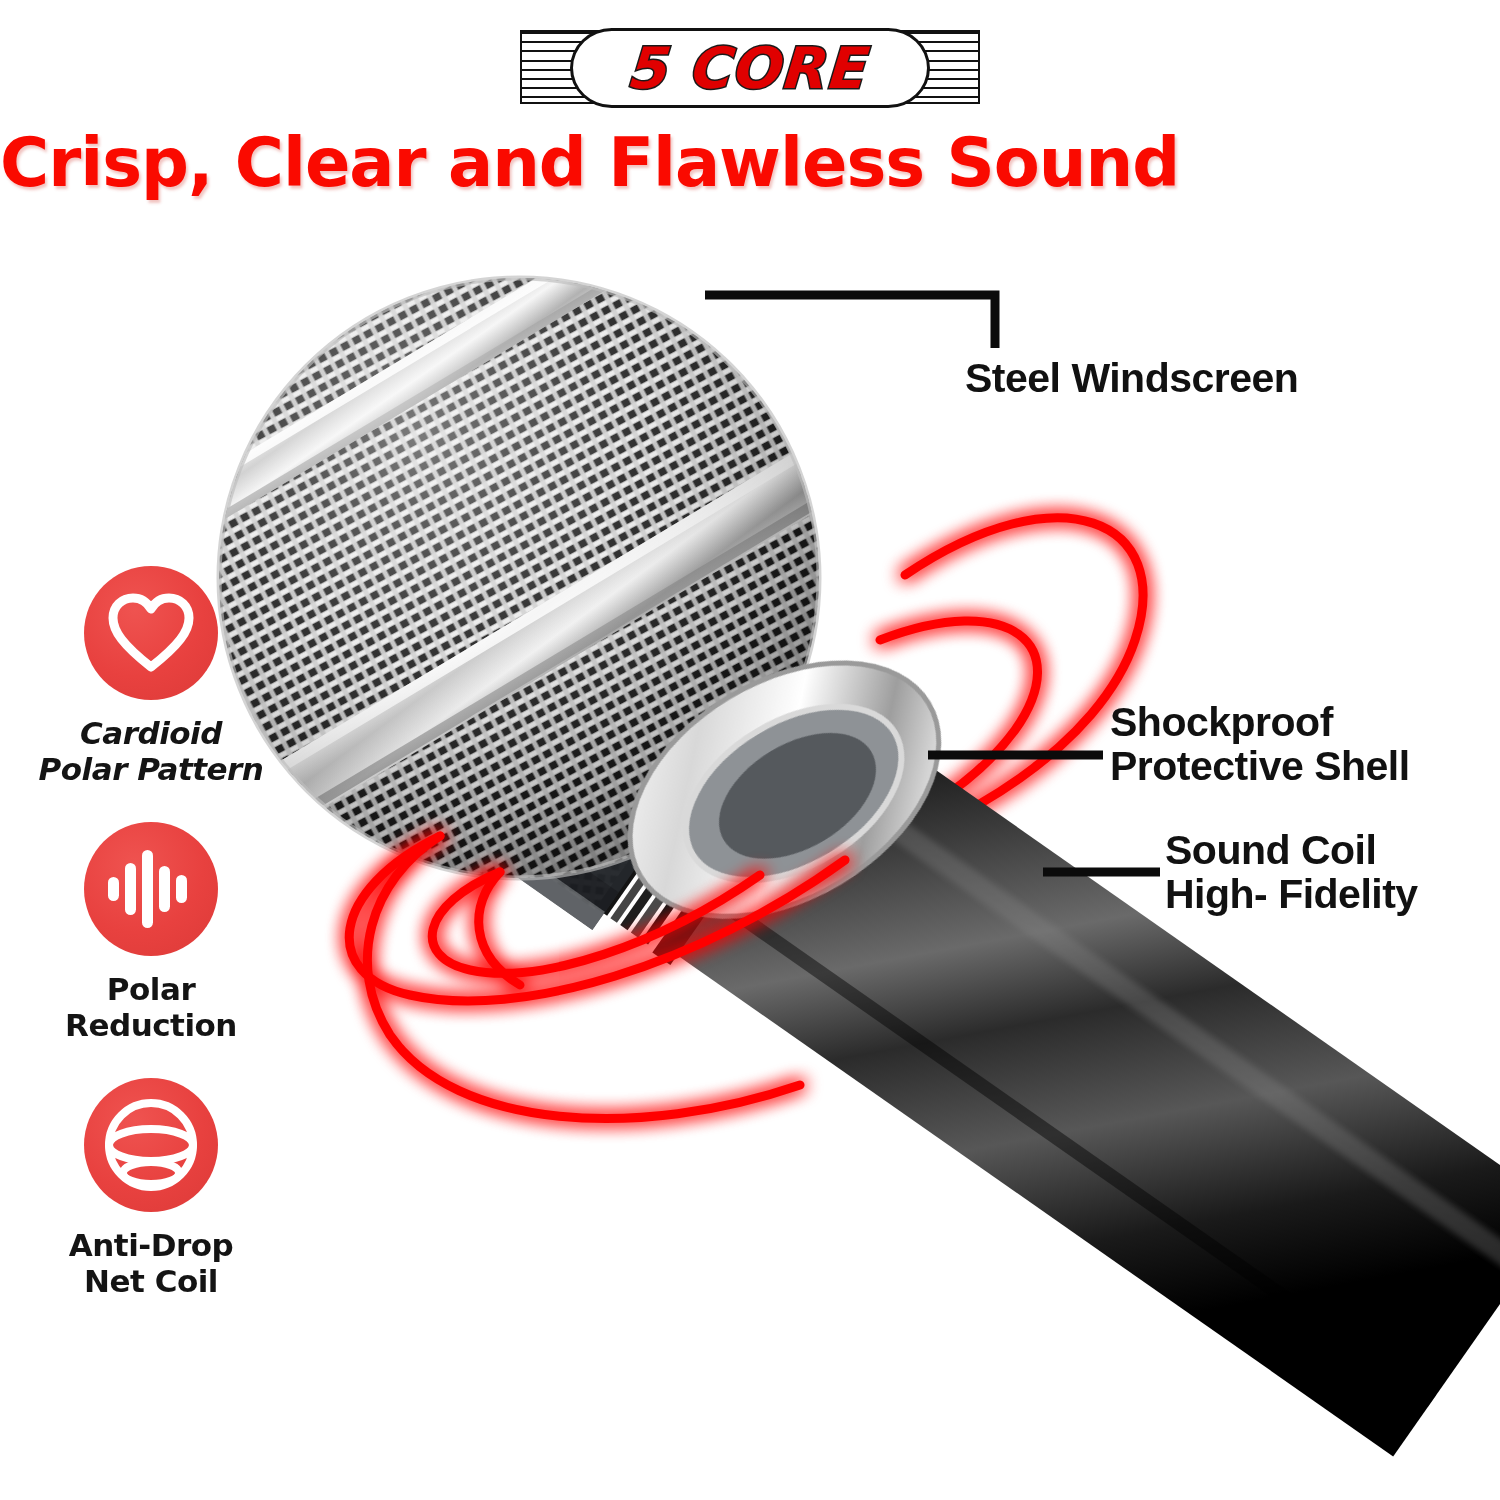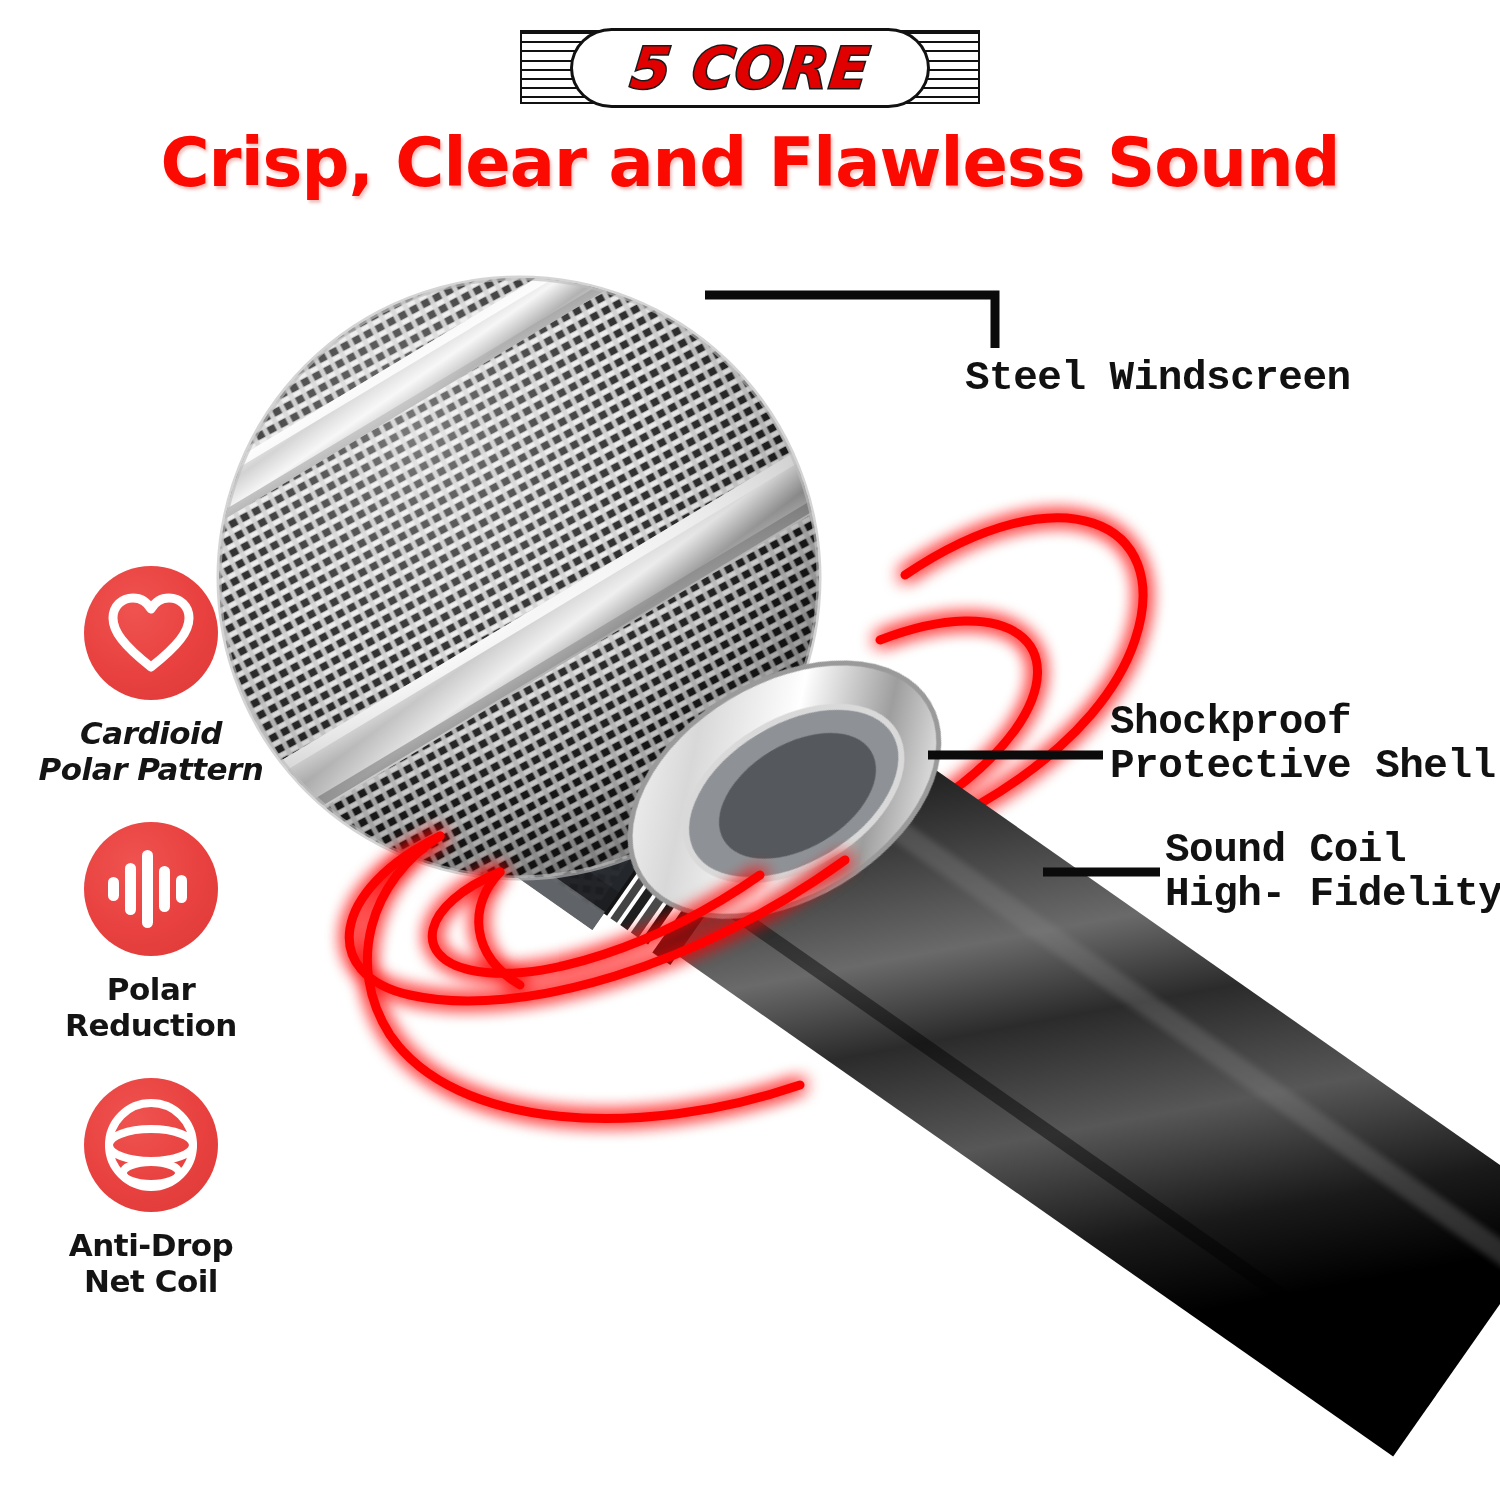--- a/index.html
+++ b/index.html
@@ -45,38 +45,38 @@
     -webkit-text-stroke:3px #1a1a1a;
     paint-order:stroke fill;
     white-space:nowrap;
     line-height:1;
     transform:skewX(-6deg);
   }
 
   
   .headline{
     position:absolute;left:0;right:0;top:128px;
-    text-align:center;
+    text-align:left;
     font-family:"DejaVu Sans", sans-serif;
     font-weight:bold;
     font-size:67px;
     line-height:1.05;
     color:#FA0A00;
     letter-spacing:-1px;
     white-space:nowrap;
     text-shadow:2px 3px 3px rgba(210,60,50,0.30);
   }
 
   
   .mic-svg{position:absolute;left:0;top:0;width:1500px;height:1500px;}
 
   
   .callout{
     position:absolute;
-    font-family:Liberation Mono, monospace;
+    font-family:Liberation Sans, sans-serif;
     font-weight:bold;
     color:#111111;
     line-height:1.08;
   }
   .callout.c1{left:965px;top:356px;font-size:41px;letter-spacing:-0.5px;}
   .callout.c2{left:1110px;top:700px;font-size:41px;letter-spacing:-0.5px;}
   .callout.c3{left:1165px;top:828px;font-size:41px;letter-spacing:-0.5px;}
   .callout .ln{display:block;white-space:nowrap;}
 
   

